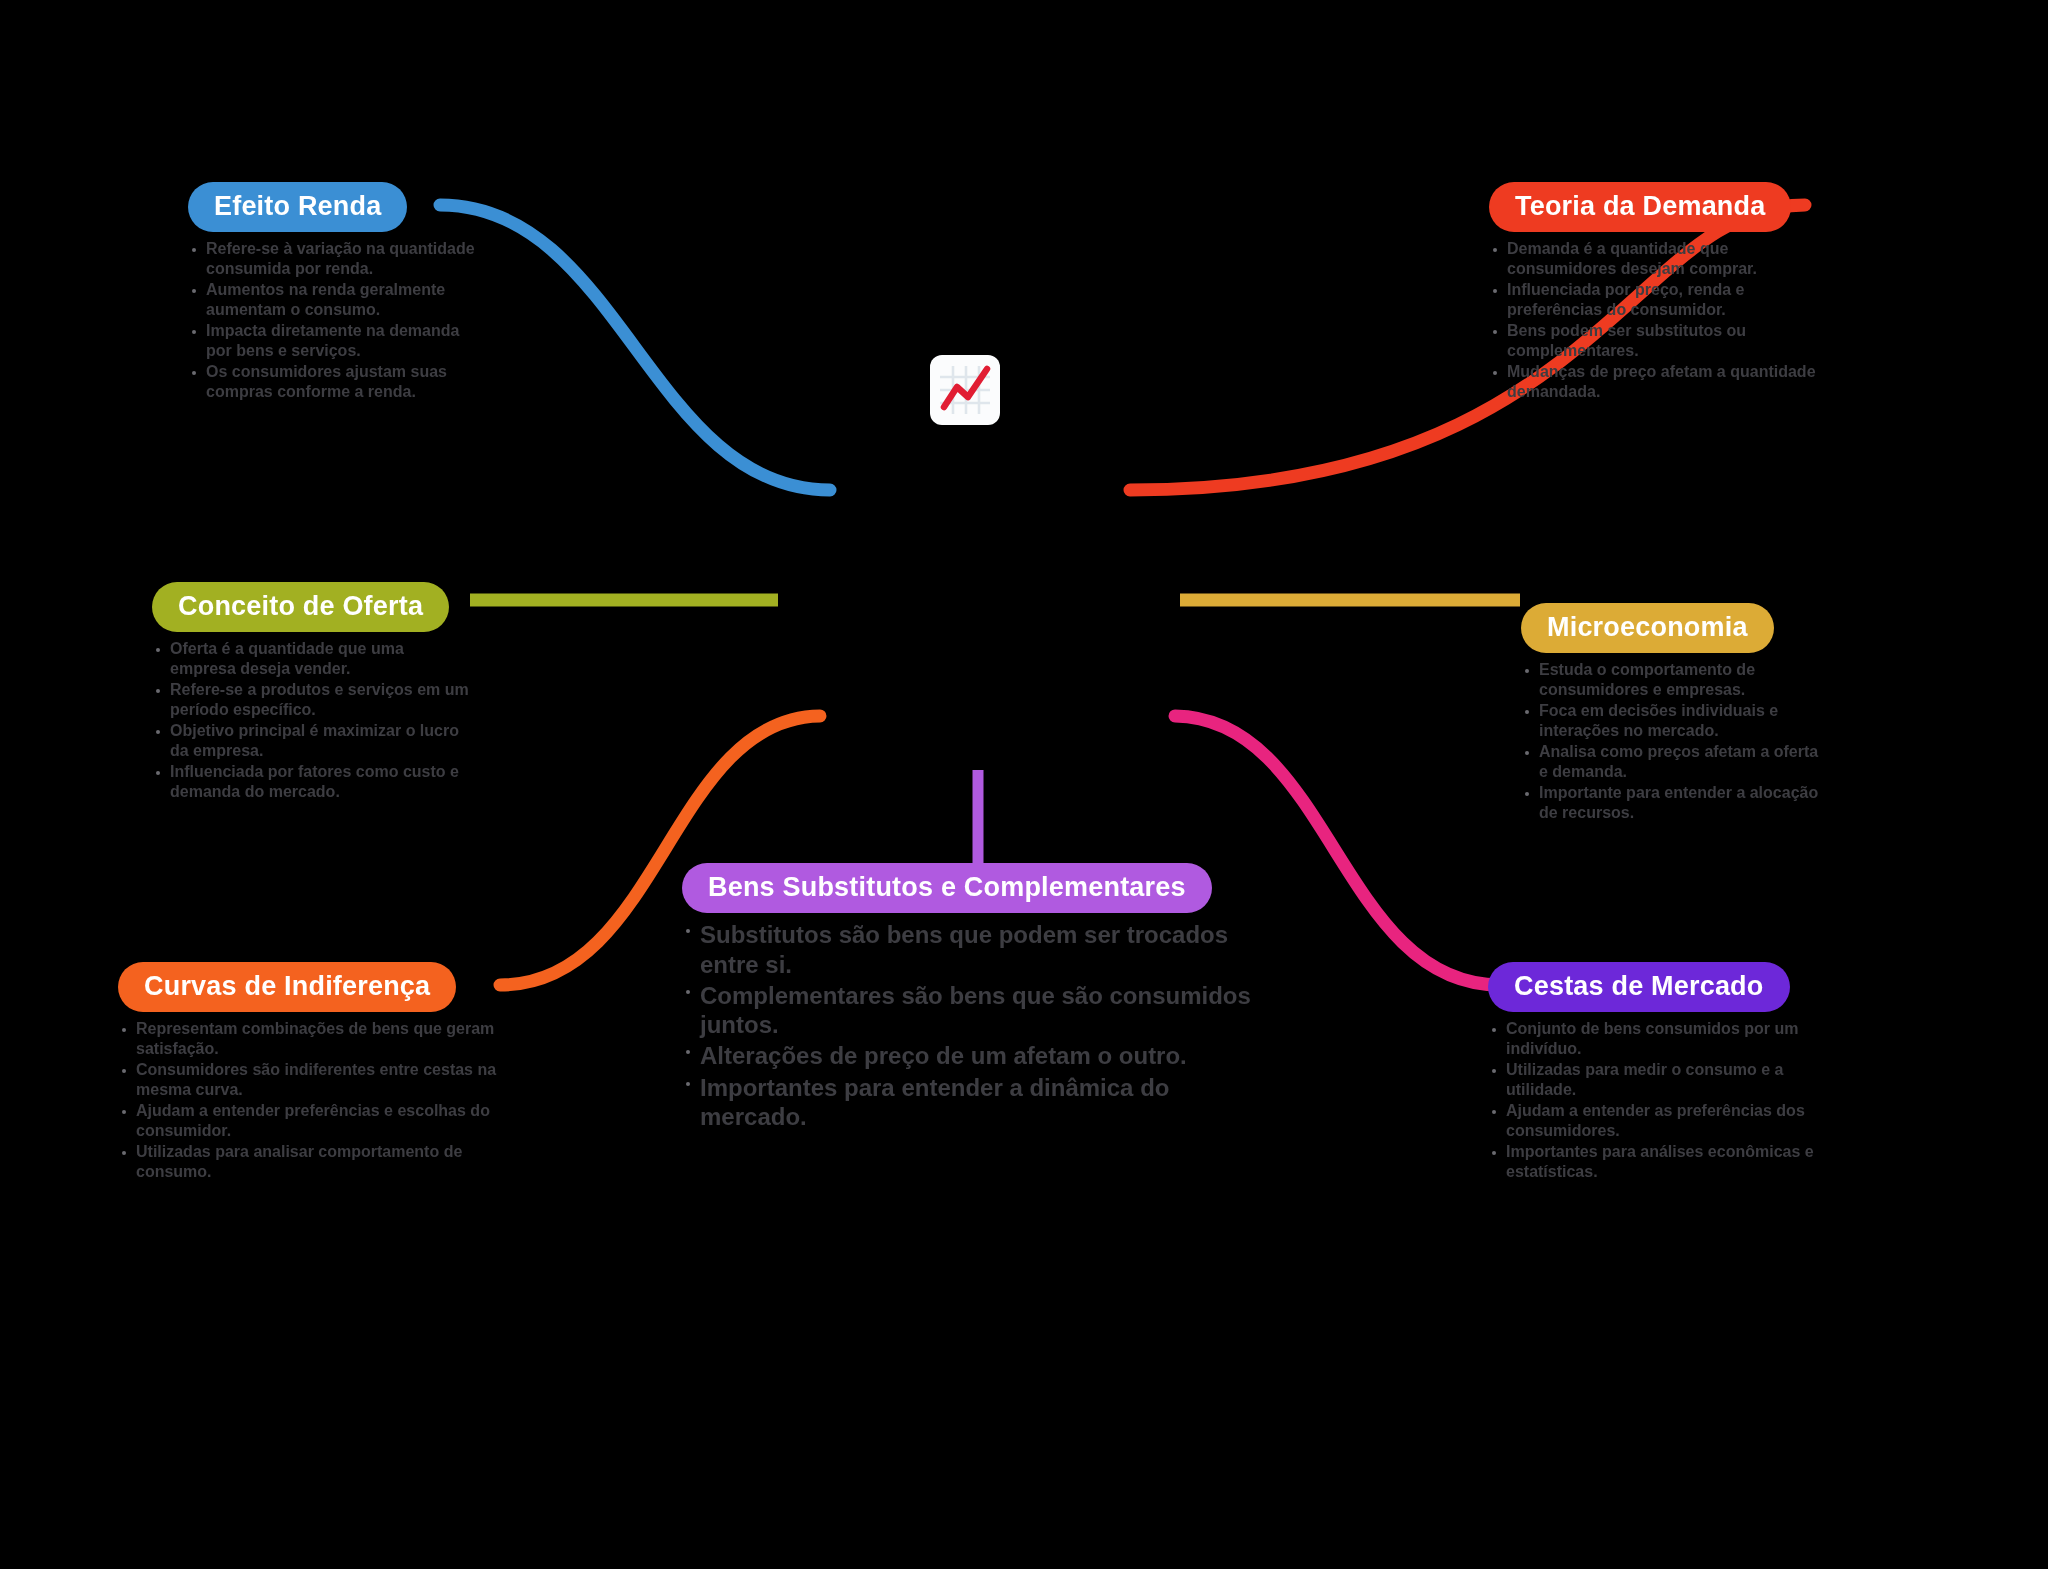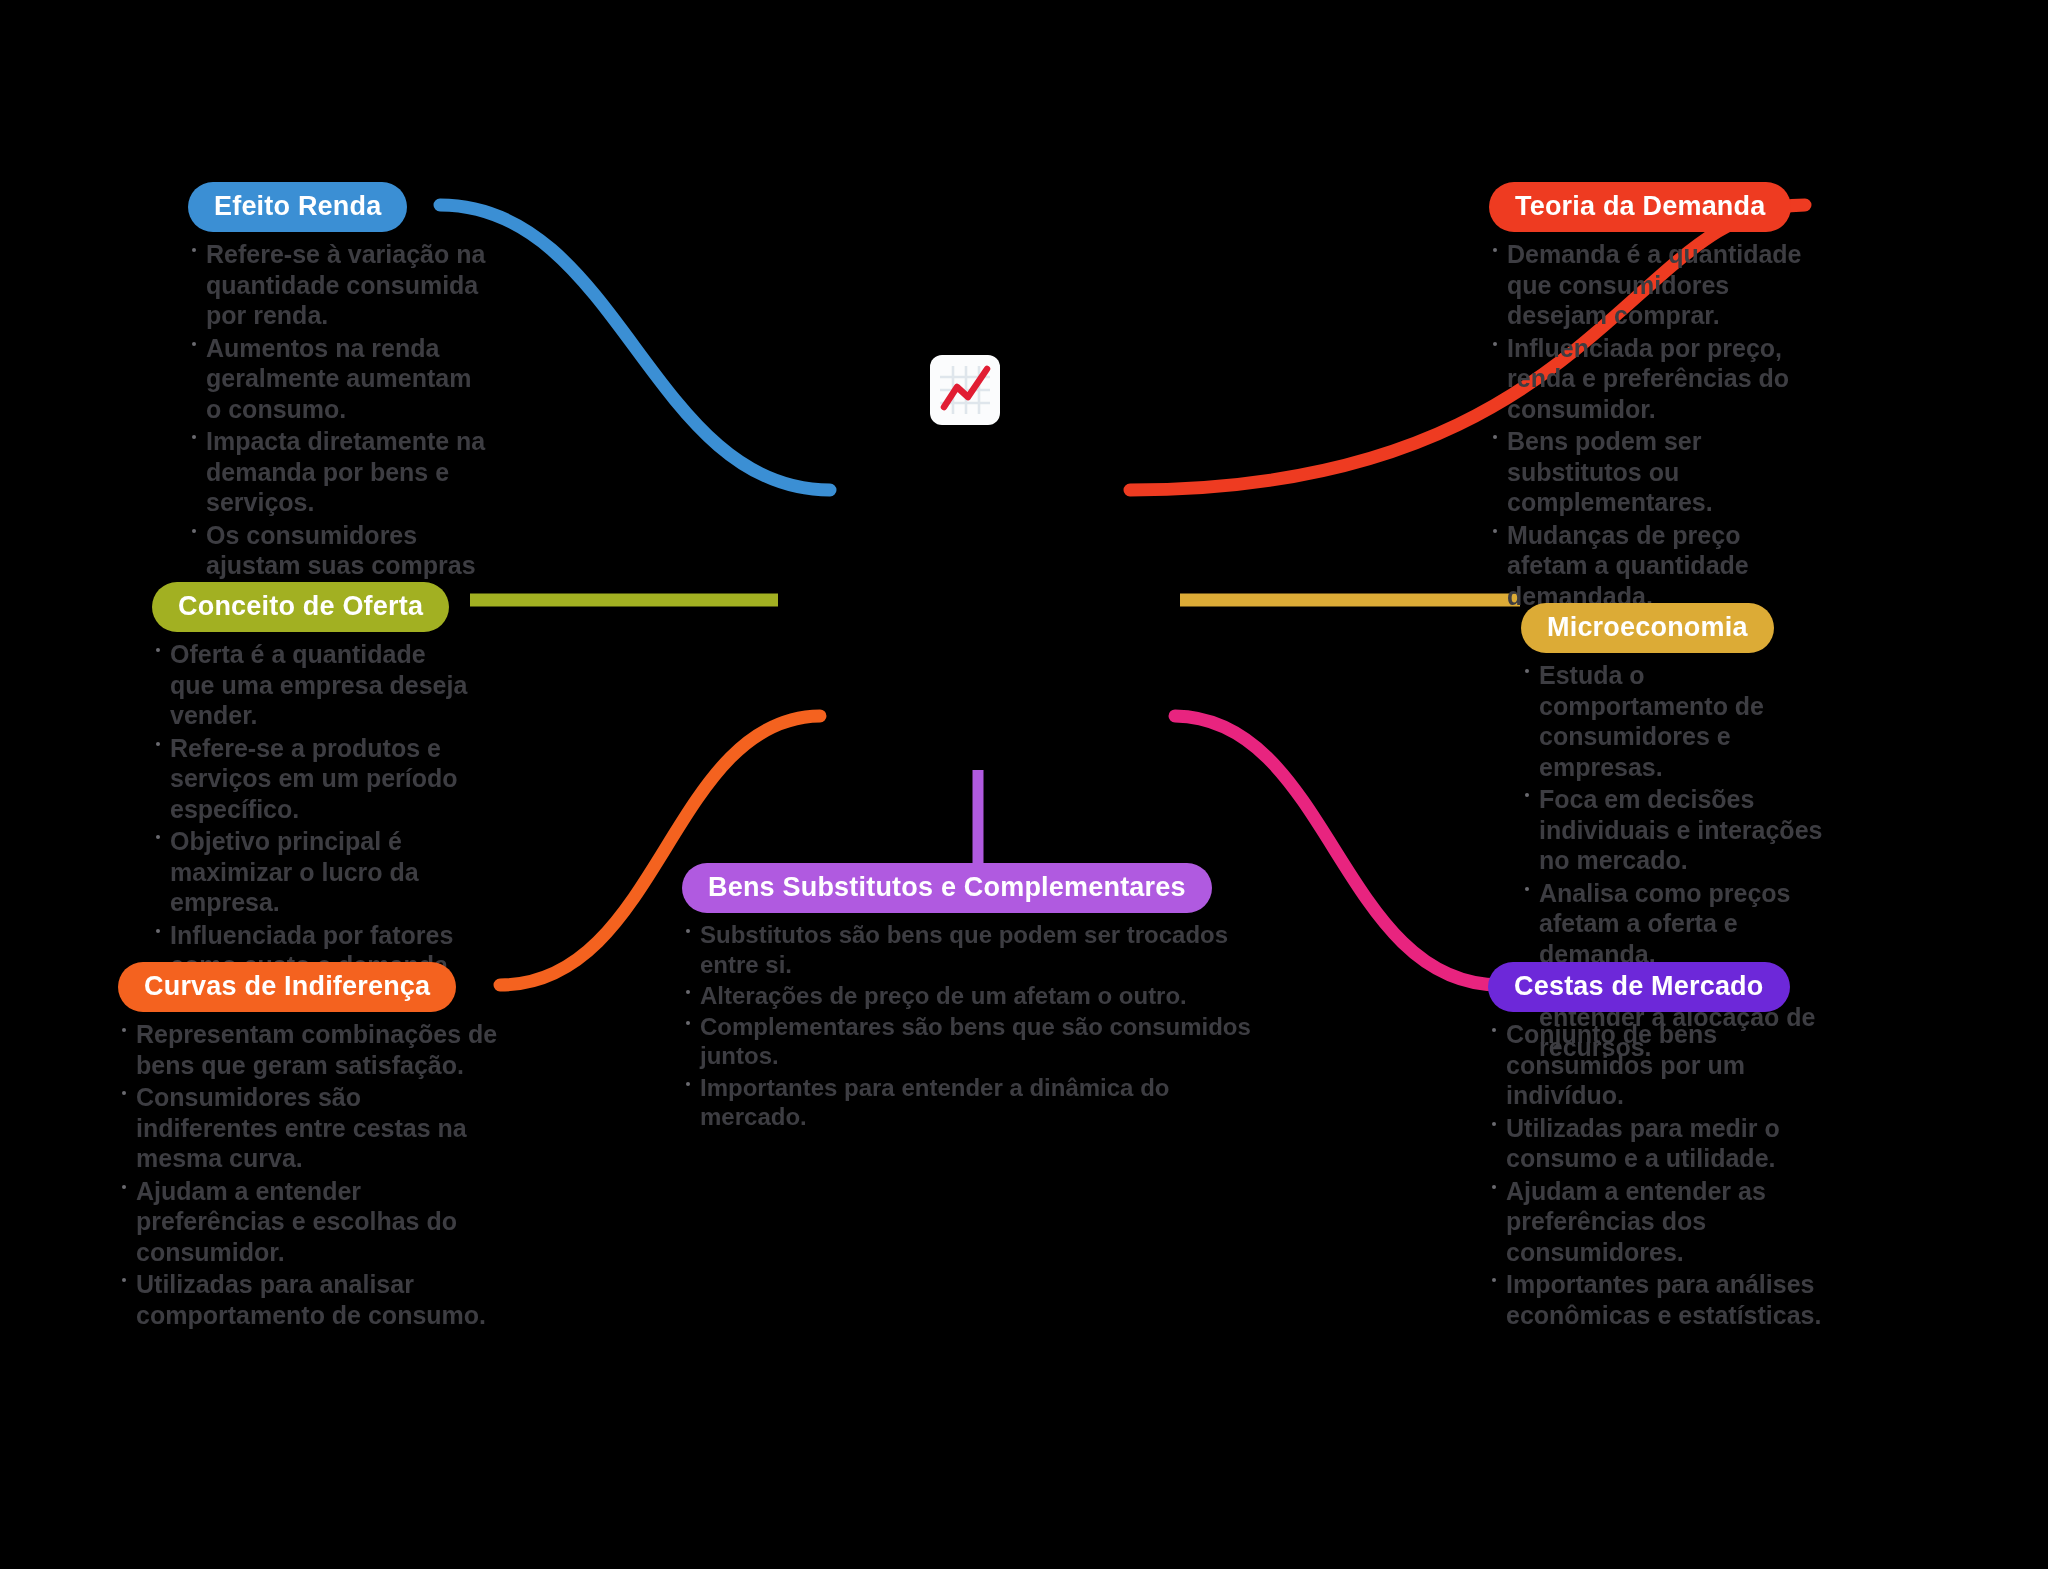--- a/index.html
+++ b/index.html
@@ -21,21 +21,21 @@
     letter-spacing:.2px;
     padding:10px 26px 12px 26px;
     white-space:nowrap;
     line-height:1.05;
   }
   ul.bullets{
     list-style:none;
     margin:7px 0 0 0;
     padding:0;
     color:#3d3d42;
-    font-size:25px;
+    font-size:16px;
     line-height:1.22;
     font-weight:600;
   }
   ul.bullets li{
     position:relative;
     padding-left:18px;
     margin-bottom:2px;
   }
   ul.bullets li:before{
     content:"";
@@ -160,19 +160,19 @@
       <li>Utilizadas para medir o consumo e a utilidade.</li>
       <li>Ajudam a entender as preferências dos consumidores.</li>
       <li>Importantes para análises econômicas e estatísticas.</li>
     </ul>
   </div>
 
   <div class="node center" id="n-bens">
     <span class="pill" style="background: rgb(176, 90, 224);">Bens Substitutos e Complementares</span>
     <ul class="bullets">
       <li>Substitutos são bens que podem ser trocados entre si.</li>
+      <li>Complementares são bens que são consumidos juntos.</li>
       <li>Alterações de preço de um afetam o outro.</li>
-      <li>Complementares são bens que são consumidos juntos.</li>
       <li>Importantes para entender a dinâmica do mercado.</li>
     </ul>
   </div>
 
 </div>
 
 </body></html>

